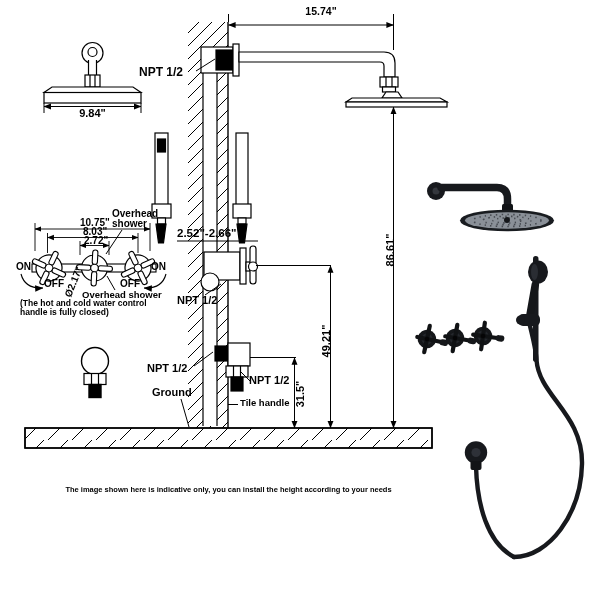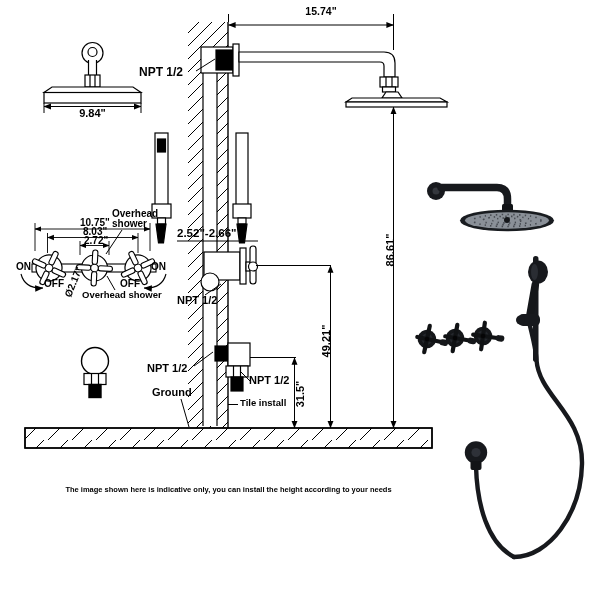--- a/index.html
+++ b/index.html
@@ -218,24 +218,26 @@
 shower</div>
 <div class="lbl fs10" style="left:80px;top:218px;">10.75"</div>
 <div class="lbl fs10" style="left:83px;top:227px;">8.03"</div>
 <div class="lbl fs10" style="left:84px;top:236px;">2.72"</div>
 <div class="lbl fs10" style="left:16px;top:262px;">ON</div>
 <div class="lbl fs10" style="left:44px;top:279px;">OFF</div>
 <div class="lbl fs10" style="left:151px;top:262px;">ON</div>
 <div class="lbl fs10" style="left:120px;top:279px;">OFF</div>
 <div class="lbl fs10 rot68" style="left:74px;top:282px;">Ø2.17"</div>
 <div class="lbl fs95" style="left:82px;top:290px;">Overhead shower</div>
+<div class="lbl fs85" style="left:20px;top:299px;">(The hot and cold water control
+handle is fully closed)</div>
 <div class="lbl fs115" style="left:177px;top:228px;">2.52"-2.66"</div>
 <div class="lbl fs11" style="left:177px;top:295px;">NPT 1/2</div>
 <div class="lbl fs11 rot" style="left:391px;top:250px;">86.61"</div>
 <div class="lbl fs11 rot" style="left:327px;top:341px;">49.21"</div>
 <div class="lbl fs11 rot" style="left:301px;top:394px;">31.5"</div>
 <div class="lbl fs11" style="left:147px;top:363px;">NPT 1/2</div>
 <div class="lbl fs11" style="left:249px;top:375px;">NPT 1/2</div>
 <div class="lbl fs11" style="left:152px;top:387px;text-align:center;">Ground</div>
-<div class="lbl fs95" style="left:240px;top:398px;">Tile install</div>
+<div class="lbl fs95" style="left:240px;top:398px;">Tile handle</div>
 <div class="lbl fs75 ctr" style="left:25px;top:452px;width:407px;">The image shown here is indicative only, you can install the height according to your needs</div>
 
 </div>
 
 </body></html>

